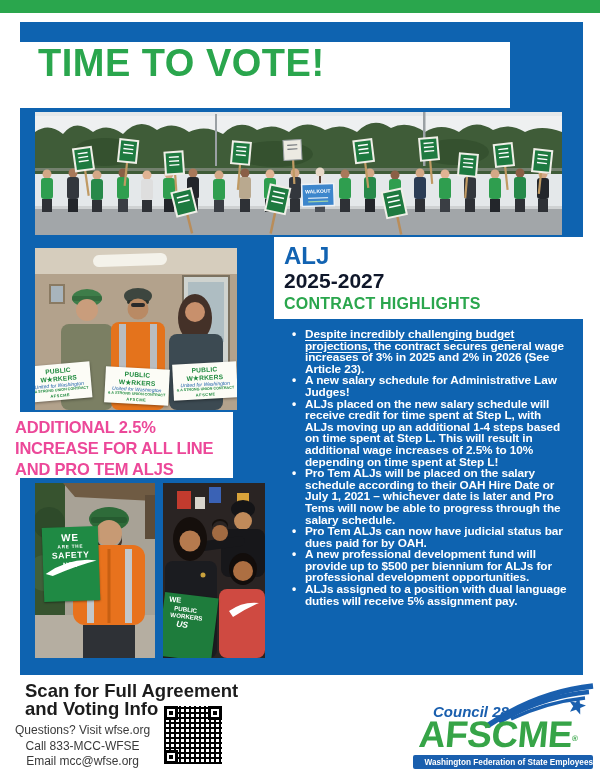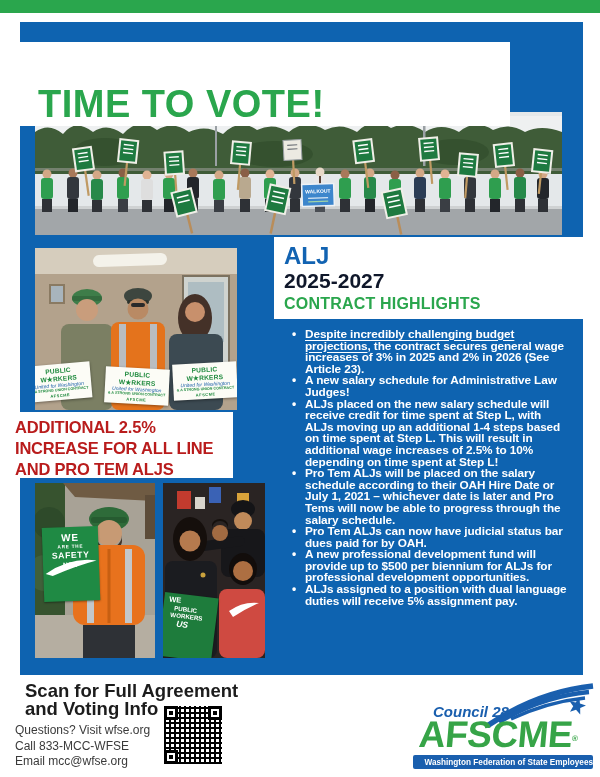--- a/index.html
+++ b/index.html
@@ -11,41 +11,41 @@
 
   
   .photo{position:absolute;overflow:hidden;background:#9aa0a4;}
   .photo-top{left:35px;top:112px;width:527px;height:123px;}
   .photo-left{left:35px;top:248px;width:202px;height:162px;}
   .photo-ba{left:35px;top:483px;width:120px;height:175px;}
   .photo-bb{left:163px;top:483px;width:102px;height:175px;}
   .photo svg{position:absolute;left:0;top:0;width:100%;height:100%;}
 
   
-  .title-band{position:absolute;left:0;top:42px;width:510px;height:84px;background:#ffffff;display:flex;align-items:flex-end;}
+  .title-band{position:absolute;left:0;top:42px;width:510px;height:66px;background:#ffffff;display:flex;align-items:flex-start;}
   .title-band .title{color:#2aa64d;font-size:38px;font-weight:800;letter-spacing:0.5px;padding-left:38px;white-space:nowrap;}
 
   .alj-box{position:absolute;left:250px;top:237px;width:350px;height:82px;background:#ffffff;padding:0;margin-left:24px;}
   .alj-line1{color:#1263b2;font-size:24px;font-weight:800;line-height:26px;padding:6px 0 0 10px;}
   .alj-line2{color:#0f172a;font-size:21px;font-weight:800;line-height:23px;padding-left:10px;}
   .alj-line3{color:#2aa64d;font-size:16px;font-weight:800;line-height:23px;padding-left:10px;letter-spacing:0.2px;}
 
   .callout-box{position:absolute;left:0;top:412px;width:233px;height:66px;background:#ffffff;}
-  .callout-text{color:#b91c1c;font-size:16.5px;font-weight:800;line-height:21px;padding:5px 6px 0 15px;letter-spacing:-0.2px;}
+  .callout-text{color:#ec4899;font-size:16.5px;font-weight:800;line-height:21px;padding:5px 6px 0 15px;letter-spacing:-0.2px;}
 
   
   .bullets{position:absolute;left:288px;top:329px;width:282px;color:#ffffff;}
   .bullets ul{list-style:none;margin:0;padding:0;}
   .bullets li{position:relative;margin:0 0 0 17px;font-size:11.8px;font-weight:700;line-height:11.6px;letter-spacing:-0.1px;}
   .bullets li::before{content:"\2022";position:absolute;left:-13px;top:0;font-size:12px;}
   .bullets .u{text-decoration:underline;text-underline-offset:1.5px;}
 
   
   .footer-heading{position:absolute;left:15px;top:682px;color:#1c1c1c;font-size:18.5px;font-weight:800;line-height:17.5px;margin-left:10px;}
-  .footer-contact{position:absolute;left:15px;top:723px;color:#3a3a3a;font-size:12px;line-height:15.5px;}
+  .footer-contact{position:absolute;left:15px;top:723px;color:#3a3a3a;font-size:12px;line-height:15.5px;text-align:center;}
 
   .qr{position:absolute;left:162px;top:704px;width:62px;height:62px;background:#ffffff;}
   .qr-noise{position:absolute;left:2px;top:2px;right:2px;bottom:2px;
     background:
       repeating-linear-gradient(90deg,#000 0 2px,transparent 2px 5px),
       repeating-linear-gradient(0deg,#000 0 2px,#fff 2px 5px);}
   .qr-finder{position:absolute;width:14px;height:14px;border:3px solid #000;background:#fff;box-sizing:border-box;}
   .qr-finder::after{content:"";position:absolute;left:2px;top:2px;right:2px;bottom:2px;background:#000;}
   .qr-f1{left:2px;top:2px;} .qr-f2{right:2px;top:2px;} .qr-f3{left:2px;bottom:2px;}
 

